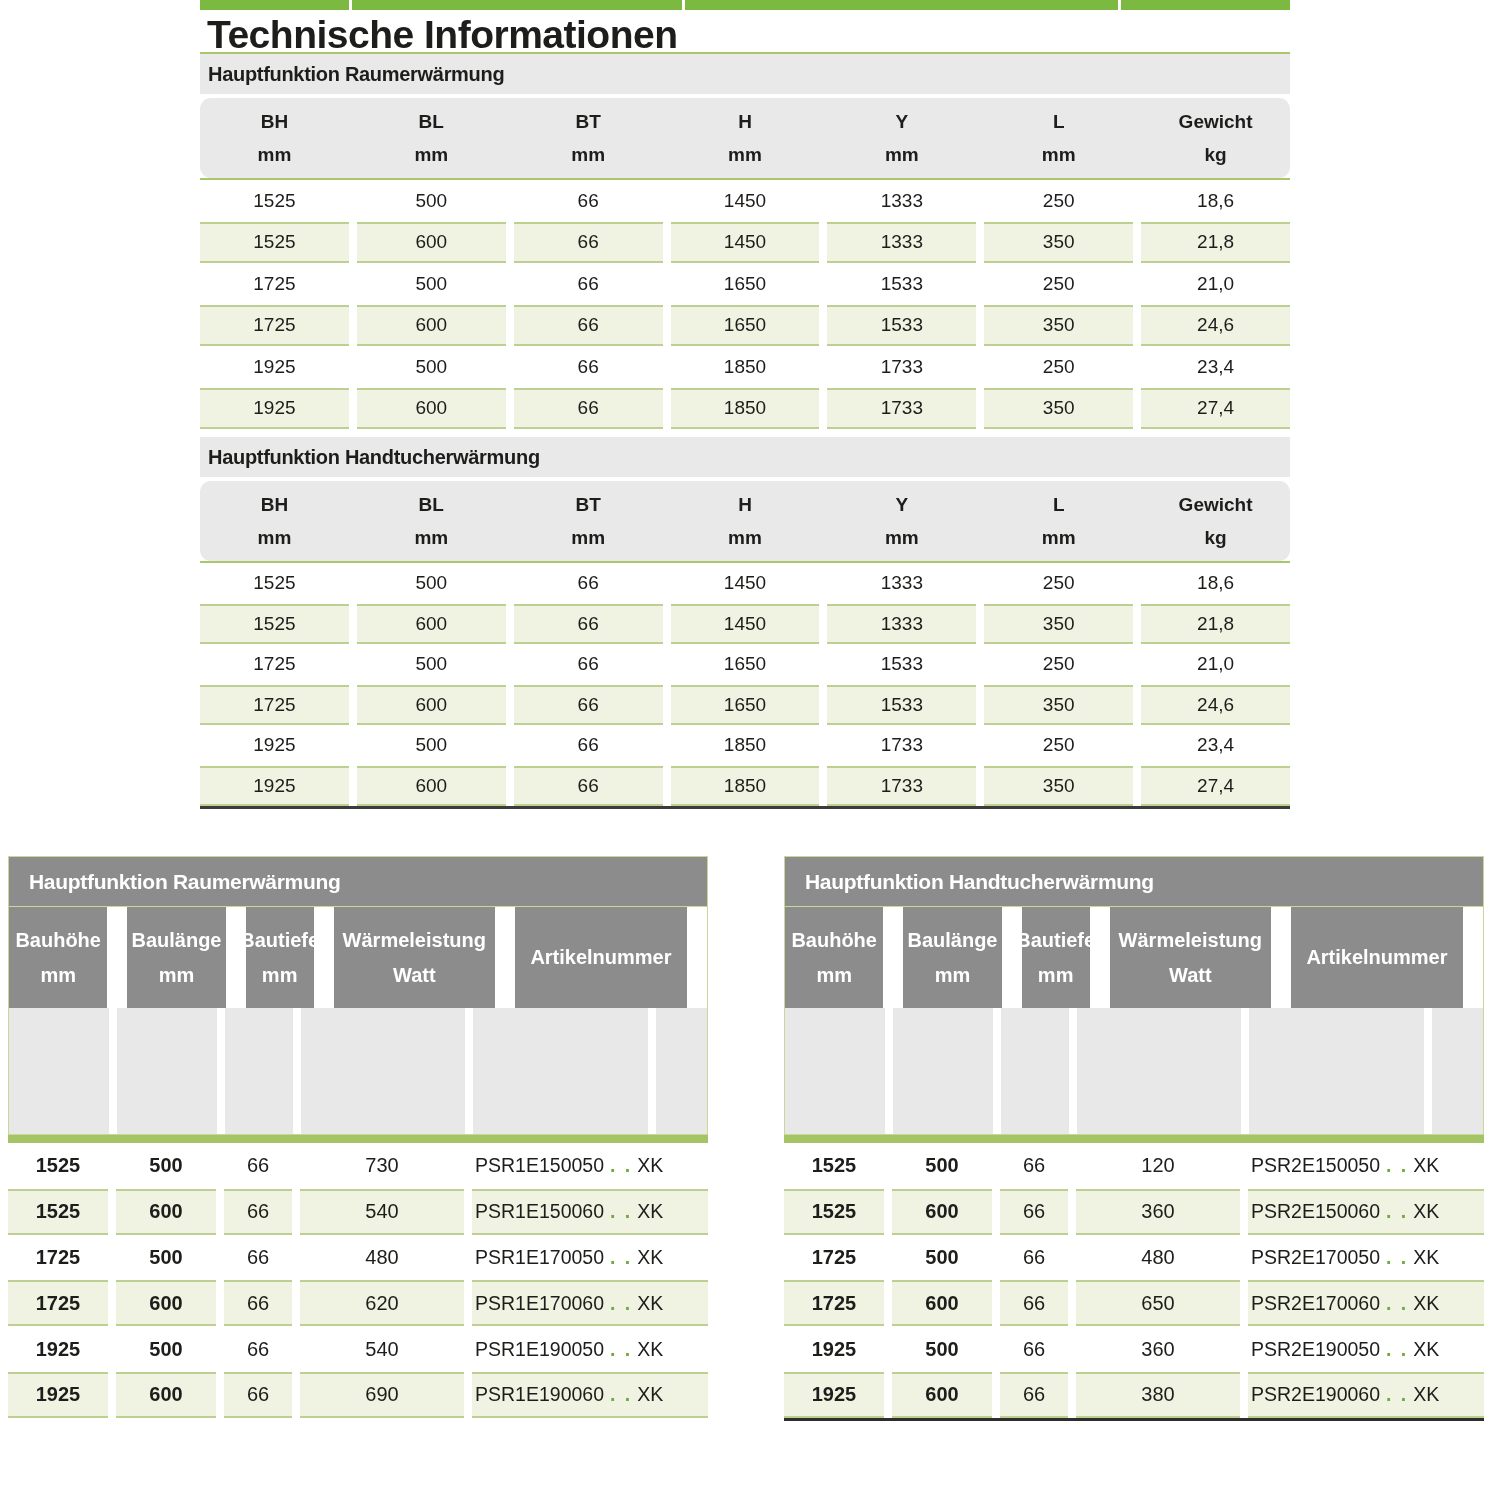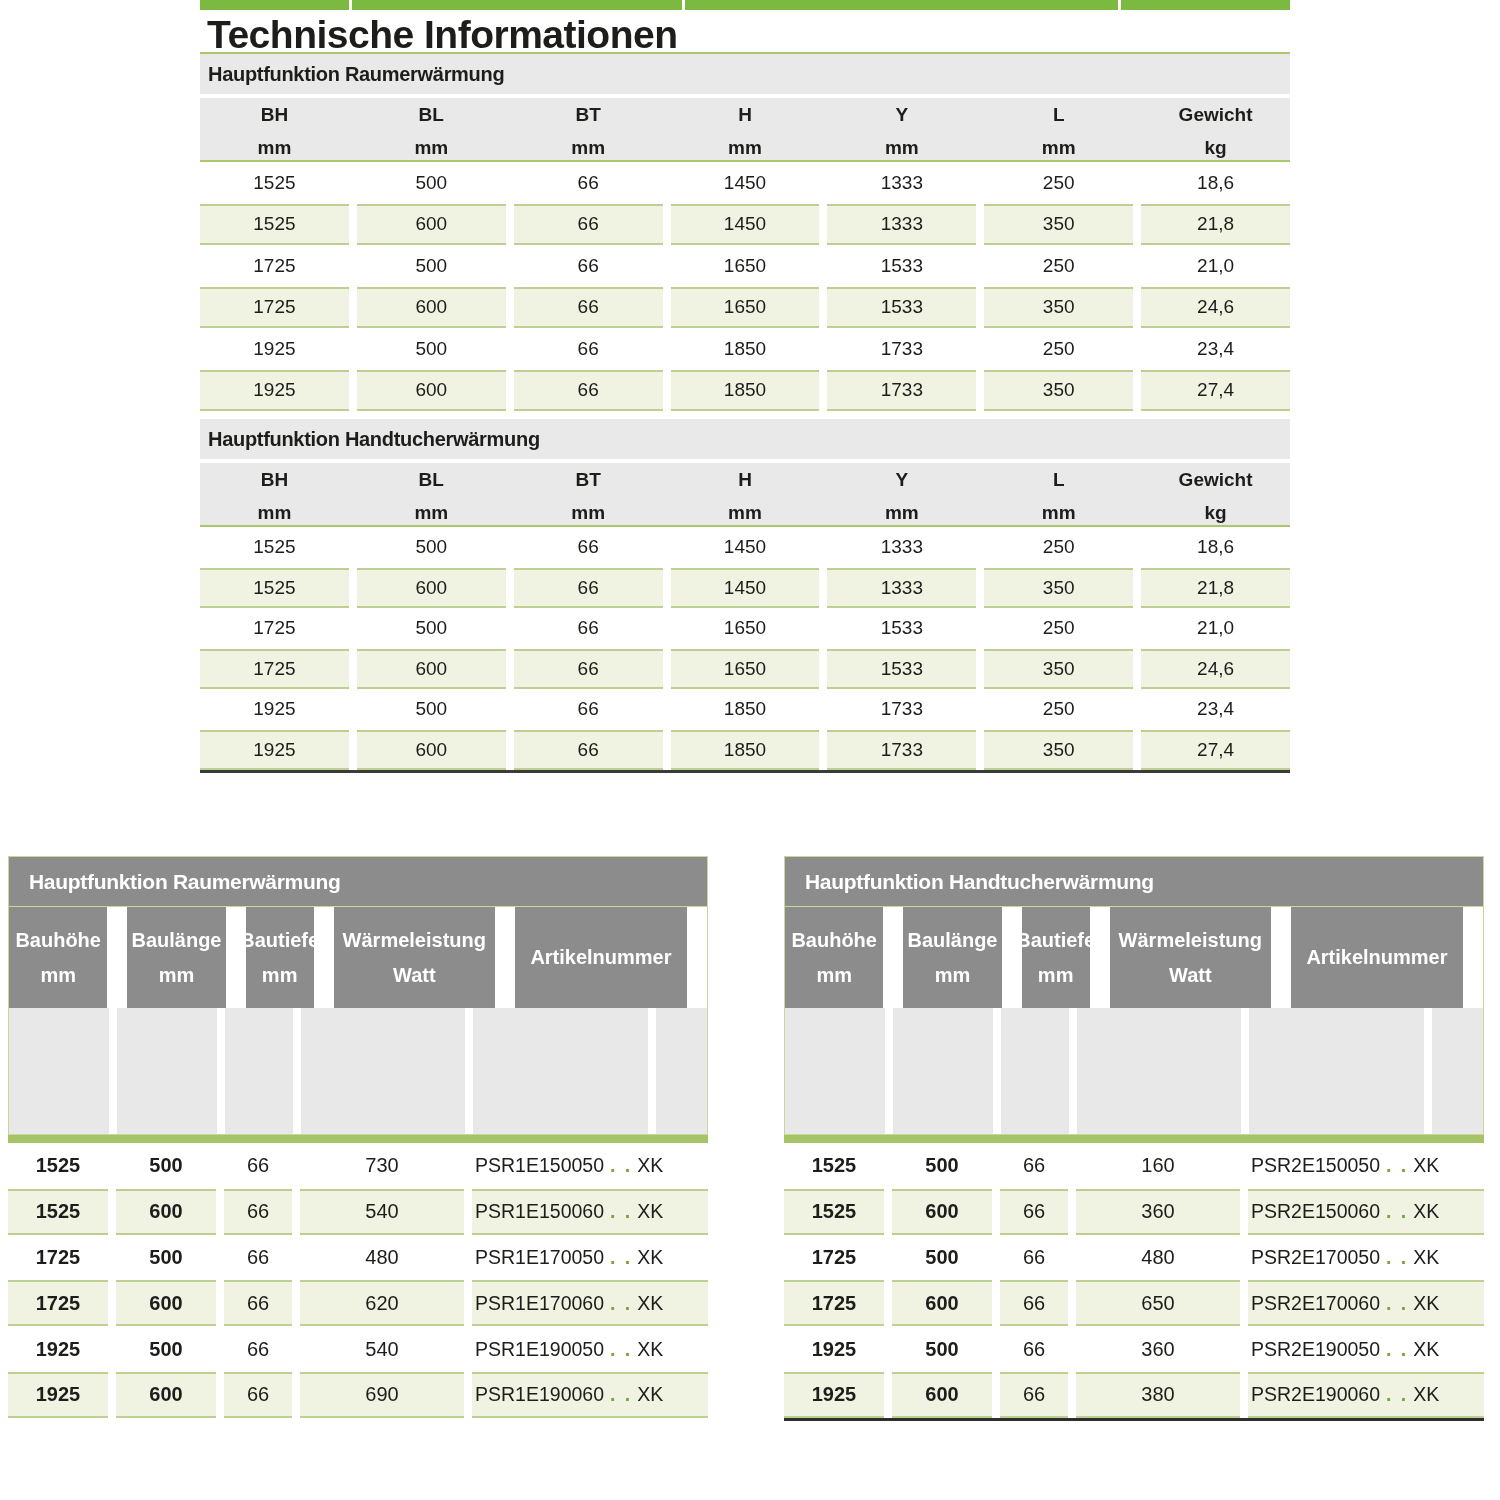--- a/index.html
+++ b/index.html
@@ -19,21 +19,21 @@
   }
   .hr-green{height:2px;background:#a9c86c;}
   .band{
     height:40px;background:#e9e9e9;font-size:20px;font-weight:bold;
     line-height:40px;padding-left:8px;letter-spacing:-0.3px;
   }
   .band.second{margin-top:8px;}
   .gap4{height:4px;}
   .colhead{
     background:#e9e9e9;display:grid;grid-template-columns:repeat(7,1fr);
-    column-gap:8px;height:62px;align-items:center;
+    column-gap:8px;height:80px;align-items:center;border-radius:11px;
   }
   .hcell{text-align:center;font-weight:bold;font-size:19px;}
   .hl{line-height:33px;}
   .trow{
     display:grid;grid-template-columns:repeat(7,1fr);column-gap:8px;
     height:41.5px;
   }
   .spec2 .trow{height:40.5px;}
   .cell{
     display:flex;align-items:center;justify-content:center;
@@ -417,21 +417,21 @@
         <div class="oc5"></div>
         <div class="filler"></div>
       </div>
   </div>
   <div class="gbar"></div>
   <div>
       <div class="orow">
         <div class="odata oc1 bold">1525</div>
         <div class="odata oc2 bold">500</div>
         <div class="odata oc3">66</div>
-        <div class="odata oc4">160</div>
+        <div class="odata oc4">120</div>
         <div class="odata artikel">
           <span class="art-prefix">PSR2E150050</span>
           <span class="art-dots">. .</span>
           <span class="art-suffix">XK</span>
         </div>
       </div>
       <div class="orow green">
         <div class="odata oc1 bold">1525</div>
         <div class="odata oc2 bold">600</div>
         <div class="odata oc3">66</div>

